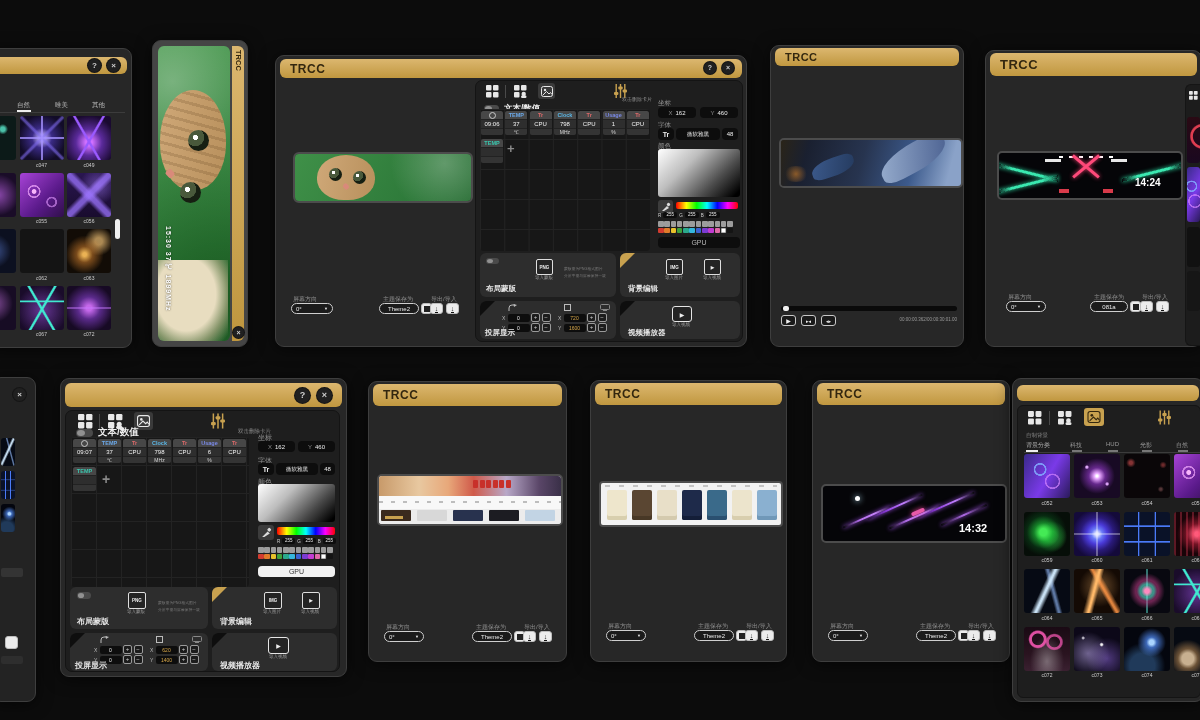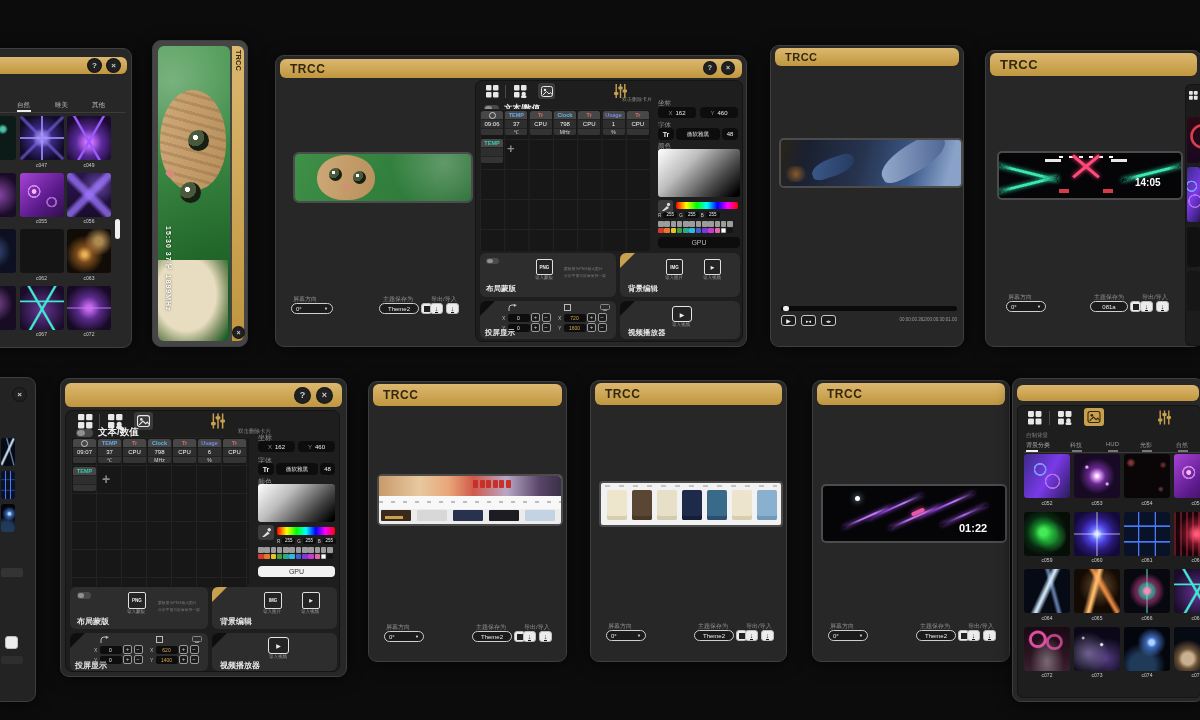--- a/index.html
+++ b/index.html
@@ -410,21 +410,21 @@
       <div class="abs" style="left:60px;top:3px;width:60px;height:2px;background:repeating-linear-gradient(90deg,#fff 0 4px,transparent 4px 10px)"></div>
       <div class="abs" style="left:-4px;top:18px;width:64px;height:2.5px;transform:rotate(14deg);background:linear-gradient(90deg,transparent,#3ae8b0 25%,#3ae8b0 75%,transparent);box-shadow:0 0 4px #2ad8a0"></div>
       <div class="abs" style="left:-4px;top:30px;width:64px;height:2.5px;transform:rotate(-14deg);background:linear-gradient(90deg,transparent,#3ae8b0 25%,#3ae8b0 75%,transparent);box-shadow:0 0 4px #2ad8a0"></div>
       <div class="abs" style="left:122px;top:18px;width:64px;height:2.5px;transform:rotate(-14deg);background:linear-gradient(90deg,transparent,#3ae8b0 25%,#3ae8b0 75%,transparent);box-shadow:0 0 4px #2ad8a0"></div>
       <div class="abs" style="left:70px;top:12px;width:34px;height:2.5px;transform:rotate(40deg);background:#ff4a7a;box-shadow:0 0 4px #e83a6a"></div>
       <div class="abs" style="left:70px;top:12px;width:34px;height:2.5px;transform:rotate(-40deg);background:#ff4a7a;box-shadow:0 0 4px #e83a6a"></div>
       <div class="abs" style="left:46px;top:6px;width:16px;height:3px;background:#e8e8e8"></div>
       <div class="abs" style="left:112px;top:6px;width:16px;height:3px;background:#e8e8e8"></div>
       <div class="abs" style="left:60px;top:36px;width:10px;height:4px;background:#d83a4a"></div>
       <div class="abs" style="left:104px;top:36px;width:10px;height:4px;background:#d83a4a"></div>
-      <div class="abs" style="left:136px;top:24px;font-size:10px;font-weight:700;color:#fff">14:05</div>
+      <div class="abs" style="left:136px;top:24px;font-size:10px;font-weight:700;color:#fff">14:24</div>
     </div>
     <div class="glabel" style="left:22px;top:242px;font-size:6px">屏幕方向</div>
     <div class="ddown" style="left:20px;top:250px;width:40px;height:11px;font-size:6px">
       <span>0°</span>
       <span style="font-size:4px">▼</span>
     </div>
     <div class="glabel" style="left:108px;top:242px;font-size:6px">主题保存为</div>
     <div class="ddown" style="left:104px;top:250px;width:38px;height:11px;font-size:6px;justify-content:center">
       <span>081a</span>
     </div>
@@ -746,21 +746,21 @@
       <span>TRCC</span>
     </div>
     <div class="abs" style="left:8px;top:103px;width:182px;height:55px;border-radius:5px;border:2px solid #4c4c4c;overflow:hidden;background:#050508">
       <div class="abs" style="left:18px;top:30px;width:52px;height:2px;border-radius:1px;transform:rotate(-24deg);background:linear-gradient(90deg,transparent,#b06ae8,#d090ff,transparent);box-shadow:0 0 4px #a050e8"></div>
       <div class="abs" style="left:42px;top:20px;width:60px;height:2px;border-radius:1px;transform:rotate(-24deg);background:linear-gradient(90deg,transparent,#8a3ad8,#c080ff,transparent);box-shadow:0 0 4px #a050e8"></div>
       <div class="abs" style="left:64px;top:30px;width:56px;height:2px;border-radius:1px;transform:rotate(-24deg);background:linear-gradient(90deg,transparent,#b06ae8,#d090ff,transparent);box-shadow:0 0 4px #a050e8"></div>
       <div class="abs" style="left:92px;top:18px;width:62px;height:2px;border-radius:1px;transform:rotate(-24deg);background:linear-gradient(90deg,transparent,#8a3ad8,#c080ff,transparent);box-shadow:0 0 4px #a050e8"></div>
       <div class="abs" style="left:116px;top:28px;width:50px;height:2px;border-radius:1px;transform:rotate(-24deg);background:linear-gradient(90deg,transparent,#b06ae8,transparent);box-shadow:0 0 4px #a050e8"></div>
       <div class="abs" style="left:88px;top:24px;width:14px;height:4px;border-radius:2px;transform:rotate(-24deg);background:#e85aa8;box-shadow:0 0 5px #e84a9a"></div>
       <div class="abs" style="left:32px;top:10px;width:5px;height:5px;border-radius:50%;background:#fff;box-shadow:0 0 6px #b8e8ff"></div>
-      <div class="abs" style="left:136px;top:36px;font-size:11px;font-weight:700;color:#fff">01:22</div>
+      <div class="abs" style="left:136px;top:36px;font-size:11px;font-weight:700;color:#fff">14:32</div>
     </div>
     <div class="glabel" style="left:17px;top:241px;font-size:6px">屏幕方向</div>
     <div class="ddown" style="left:15px;top:249px;width:40px;height:11px;font-size:6px">
       <span>0°</span>
       <span style="font-size:4px">▼</span>
     </div>
     <div class="glabel" style="left:107px;top:241px;font-size:6px">主题保存为</div>
     <div class="ddown" style="left:103px;top:249px;width:40px;height:11px;font-size:6px;justify-content:center">
       <span>Theme2</span>
     </div>

